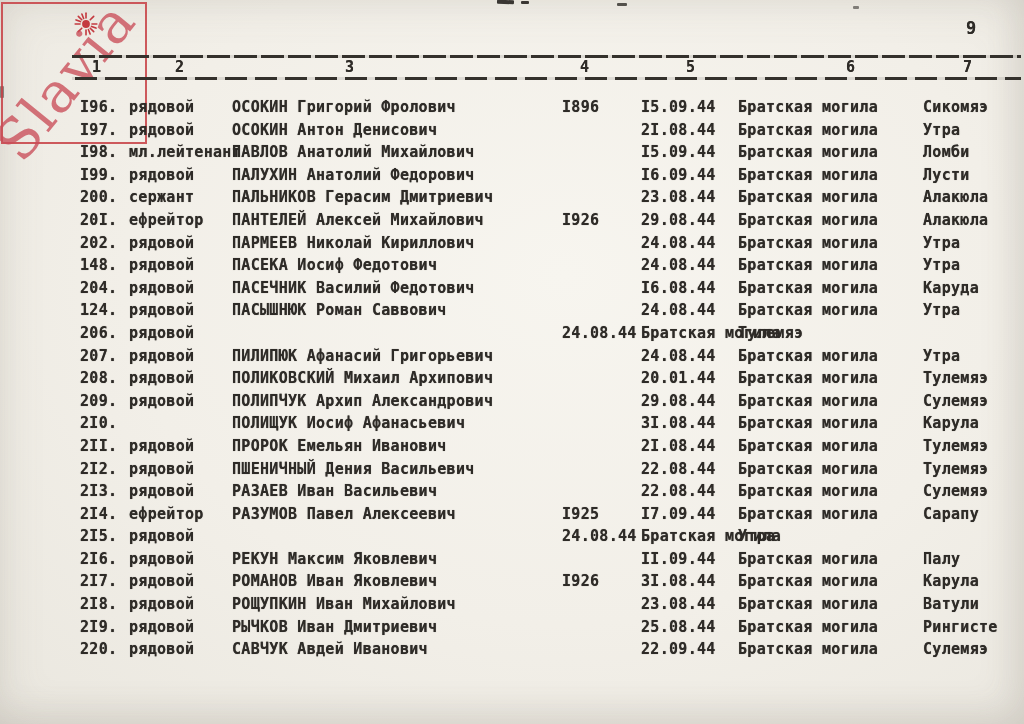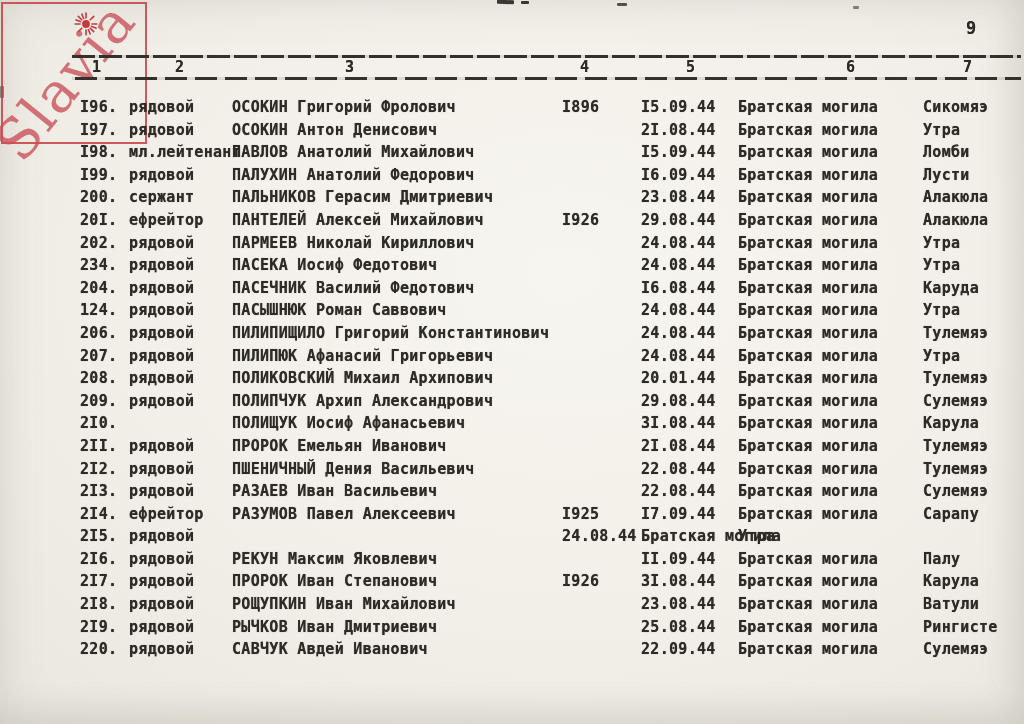--- a/index.html
+++ b/index.html
@@ -182,21 +182,21 @@
       <div class="row">
       <span class="cell">202.</span>
       <span class="cell">рядовой</span>
       <span class="cell">ПАРМЕЕВ Николай Кириллович</span>
       <span class="cell"></span>
       <span class="cell">24.08.44</span>
       <span class="cell">Братская могила</span>
       <span class="cell">Утра</span>
     </div>
       <div class="row">
-      <span class="cell">234.</span>
+      <span class="cell">148.</span>
       <span class="cell">рядовой</span>
       <span class="cell">ПАСЕКА Иосиф Федотович</span>
       <span class="cell"></span>
       <span class="cell">24.08.44</span>
       <span class="cell">Братская могила</span>
       <span class="cell">Утра</span>
     </div>
       <div class="row">
       <span class="cell">204.</span>
       <span class="cell">рядовой</span>
@@ -211,21 +211,20 @@
       <span class="cell">рядовой</span>
       <span class="cell">ПАСЫШНЮК Роман Саввович</span>
       <span class="cell"></span>
       <span class="cell">24.08.44</span>
       <span class="cell">Братская могила</span>
       <span class="cell">Утра</span>
     </div>
       <div class="row">
       <span class="cell">206.</span>
       <span class="cell">рядовой</span>
-      <span class="cell">ПИЛИПИЩИЛО Григорий Константинович</span>
       <span class="cell"></span>
       <span class="cell">24.08.44</span>
       <span class="cell">Братская могила</span>
       <span class="cell">Тулемяэ</span>
     </div>
       <div class="row">
       <span class="cell">207.</span>
       <span class="cell">рядовой</span>
       <span class="cell">ПИЛИПЮК Афанасий Григорьевич</span>
       <span class="cell"></span>
@@ -309,21 +308,21 @@
       <span class="cell">рядовой</span>
       <span class="cell">РЕКУН Максим Яковлевич</span>
       <span class="cell"></span>
       <span class="cell">II.09.44</span>
       <span class="cell">Братская могила</span>
       <span class="cell">Палу</span>
     </div>
       <div class="row">
       <span class="cell">2I7.</span>
       <span class="cell">рядовой</span>
-      <span class="cell">ПРОРОК Иван Степанович</span>
+      <span class="cell">РОМАНОВ Иван Яковлевич</span>
       <span class="cell">I926</span>
       <span class="cell">3I.08.44</span>
       <span class="cell">Братская могила</span>
       <span class="cell">Карула</span>
     </div>
       <div class="row">
       <span class="cell">2I8.</span>
       <span class="cell">рядовой</span>
       <span class="cell">РОЩУПКИН Иван Михайлович</span>
       <span class="cell"></span>

